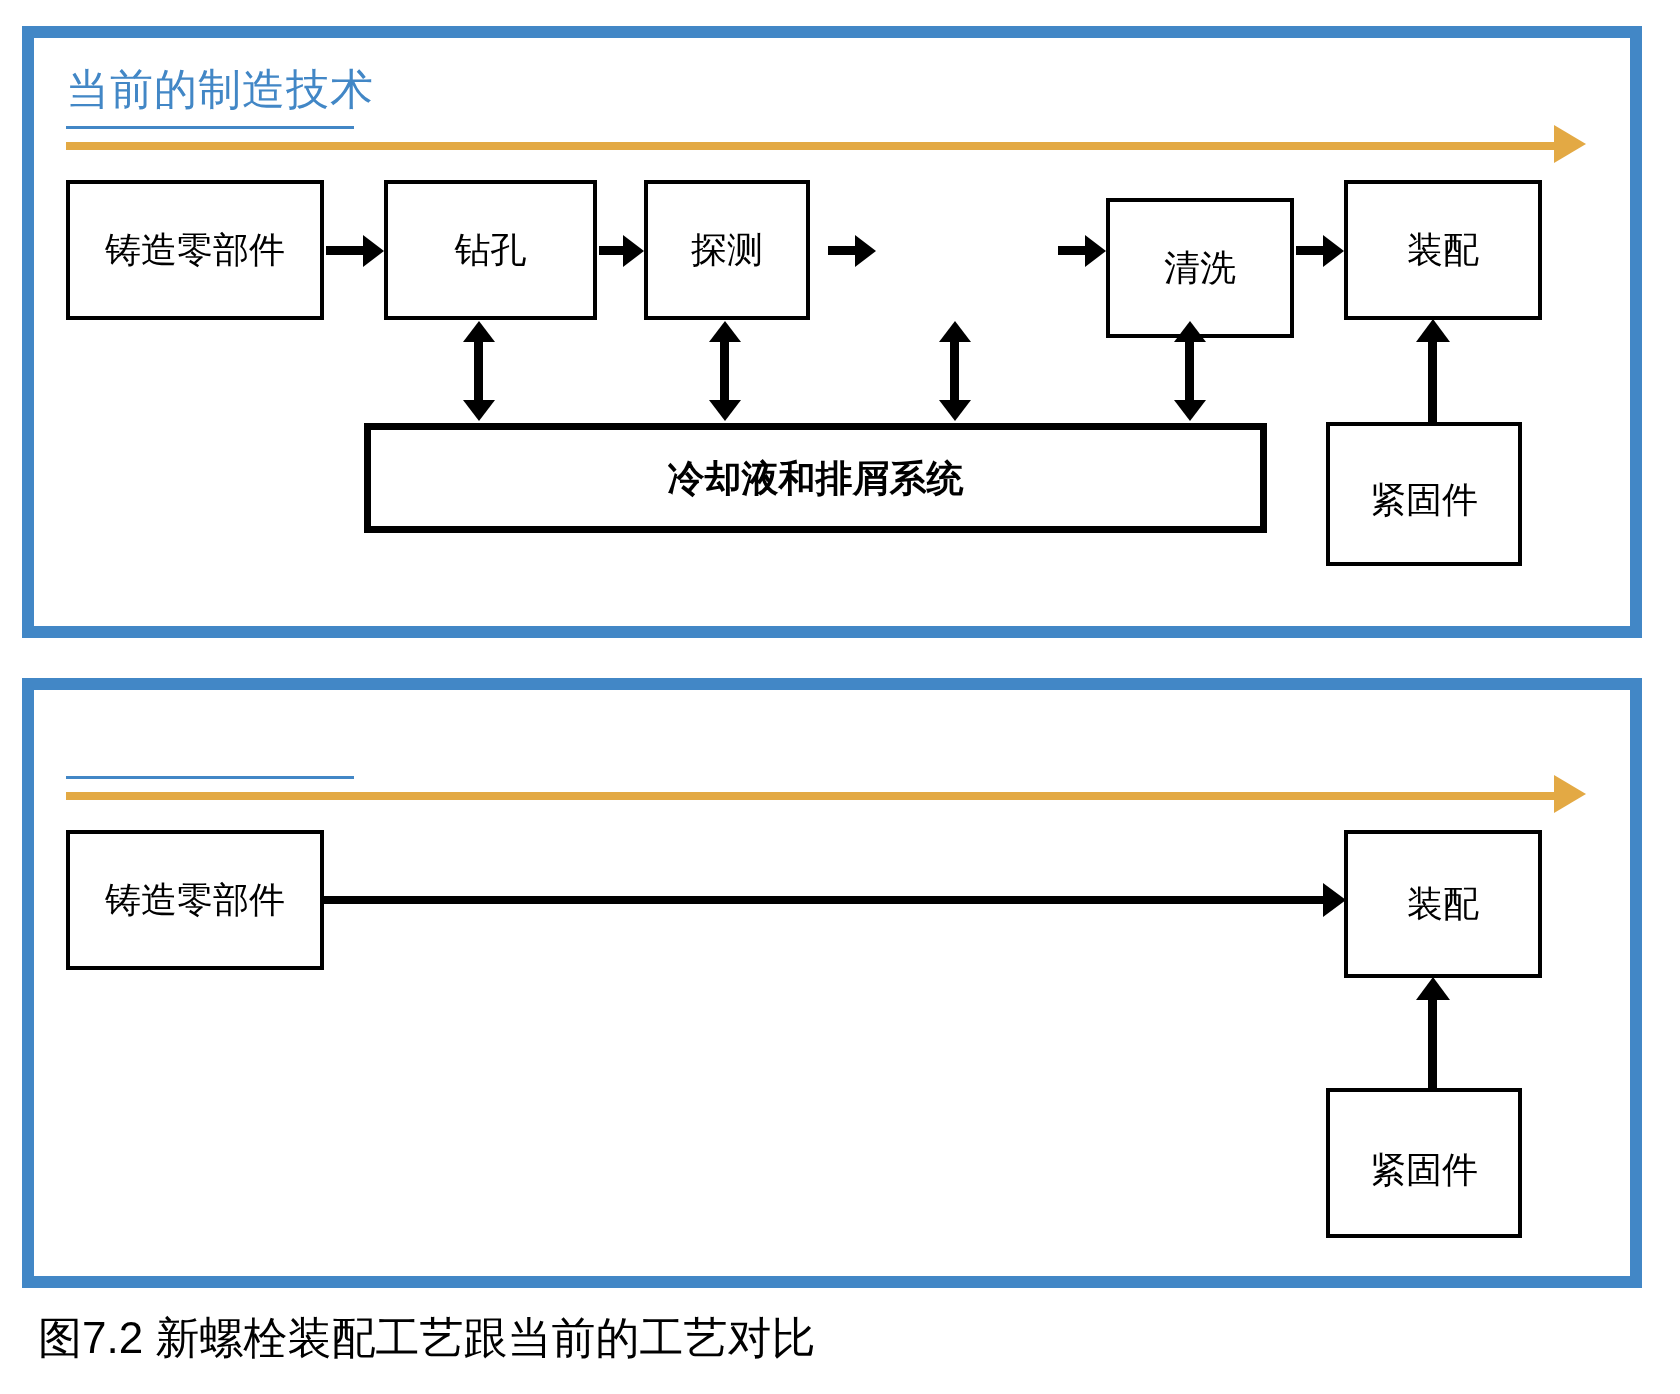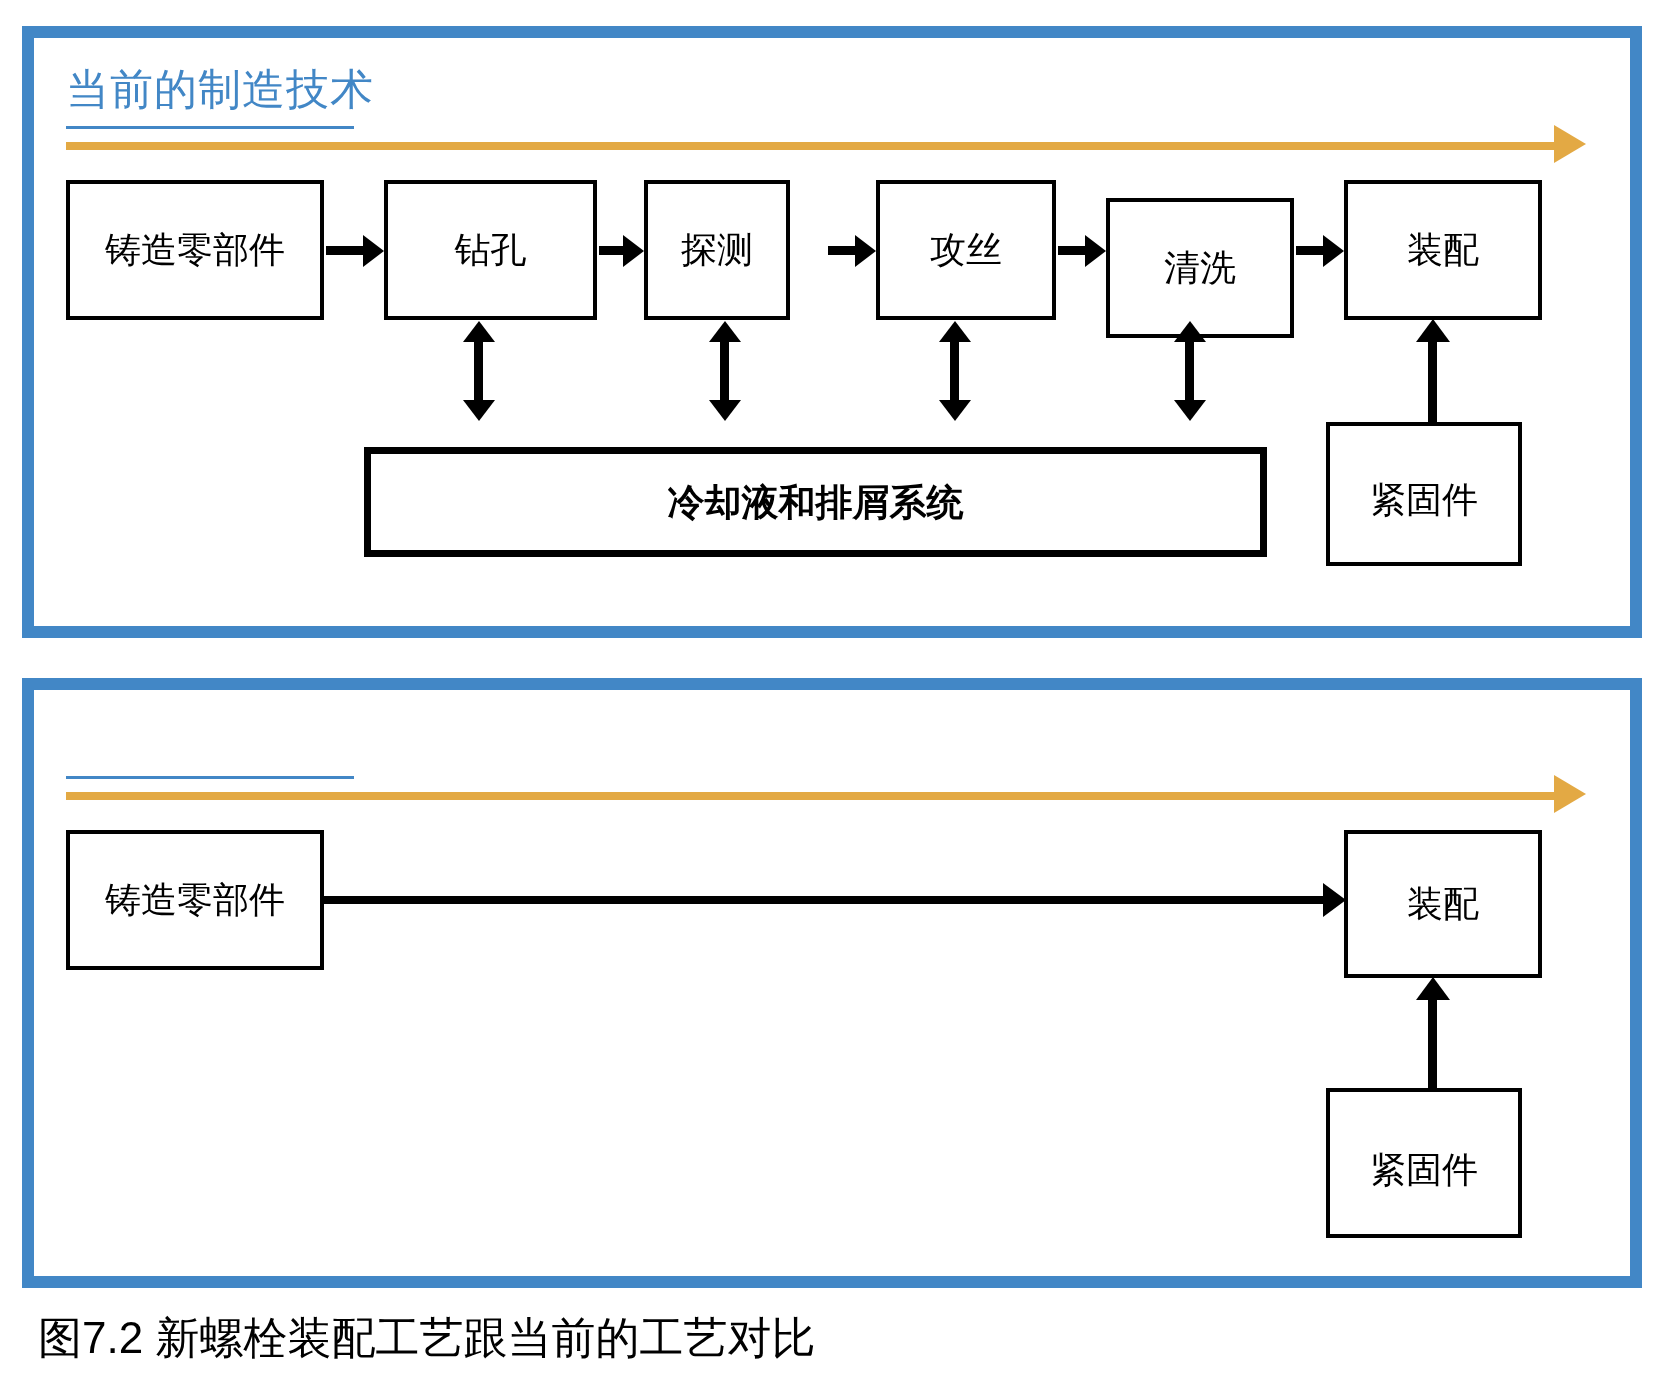--- a/index.html
+++ b/index.html
@@ -179,48 +179,45 @@
   <div class="panel-arrow-head" style="left:1520px; top:87px;"></div>
 
   <div class="pbox" style="left:32px; top:142px; width:258px; height:140px;">
     <span class="pbox-label">铸造零部件</span>
   </div>
 
   <div class="pbox" style="left:350px; top:142px; width:213px; height:140px;font-family:Liberation Serif, serif;">
     <span class="pbox-label">钻孔</span>
   </div>
 
-  <div class="pbox" style="left:610px; top:142px; width:146px; height:140px;">
+  <div class="pbox" style="left:610px; top:142px; width:166px; height:140px;">
     <span class="pbox-label">探测</span>
   </div>
 
-  <div class="pbox" style="left:842px; top:142px; width:180px; height:140px;">
-    <span class="pbox-label">攻丝</span>
-  </div>
 
   <div class="pbox" style="left:1072px; top:160px; width:188px; height:140px;">
     <span class="pbox-label">清洗</span>
   </div>
 
   <div class="pbox" style="left:1310px; top:142px; width:198px; height:140px;">
     <span class="pbox-label">装配</span>
   </div>
 
   <div class="h-arrow" style="left:292px; top:208px; width:38px;"></div>
   <div class="h-arrow" style="left:565px; top:208px; width:25px;"></div>
   <div class="h-arrow" style="left:794px; top:208px; width:28px;"></div>
   <div class="h-arrow" style="left:1024px; top:208px; width:28px;"></div>
   <div class="h-arrow" style="left:1262px; top:208px; width:28px;"></div>
 
   <div class="v-arrow-updown" style="left:440px; top:302px; height:62px;"></div>
   <div class="v-arrow-updown" style="left:686px; top:302px; height:62px;"></div>
   <div class="v-arrow-updown" style="left:916px; top:302px; height:62px;"></div>
   <div class="v-arrow-updown" style="left:1151px; top:302px; height:62px;"></div>
 
-  <div class="pbox thick" style="left:330px; top:385px; width:903px; height:110px;margin-top:24px;">
+  <div class="pbox thick" style="left:330px; top:385px; width:903px; height:110px;">
     <span class="pbox-label">冷却液和排屑系统</span>
   </div>
 
   <div class="v-arrow-up" style="left:1394px; top:302px; height:82px;"></div>
   <div class="pbox label-lower" style="left:1292px; top:384px; width:196px; height:144px;">
     <span class="pbox-label">紧固件</span>
   </div>
 </div>
 
 <div class="panel" id="panel-new">

